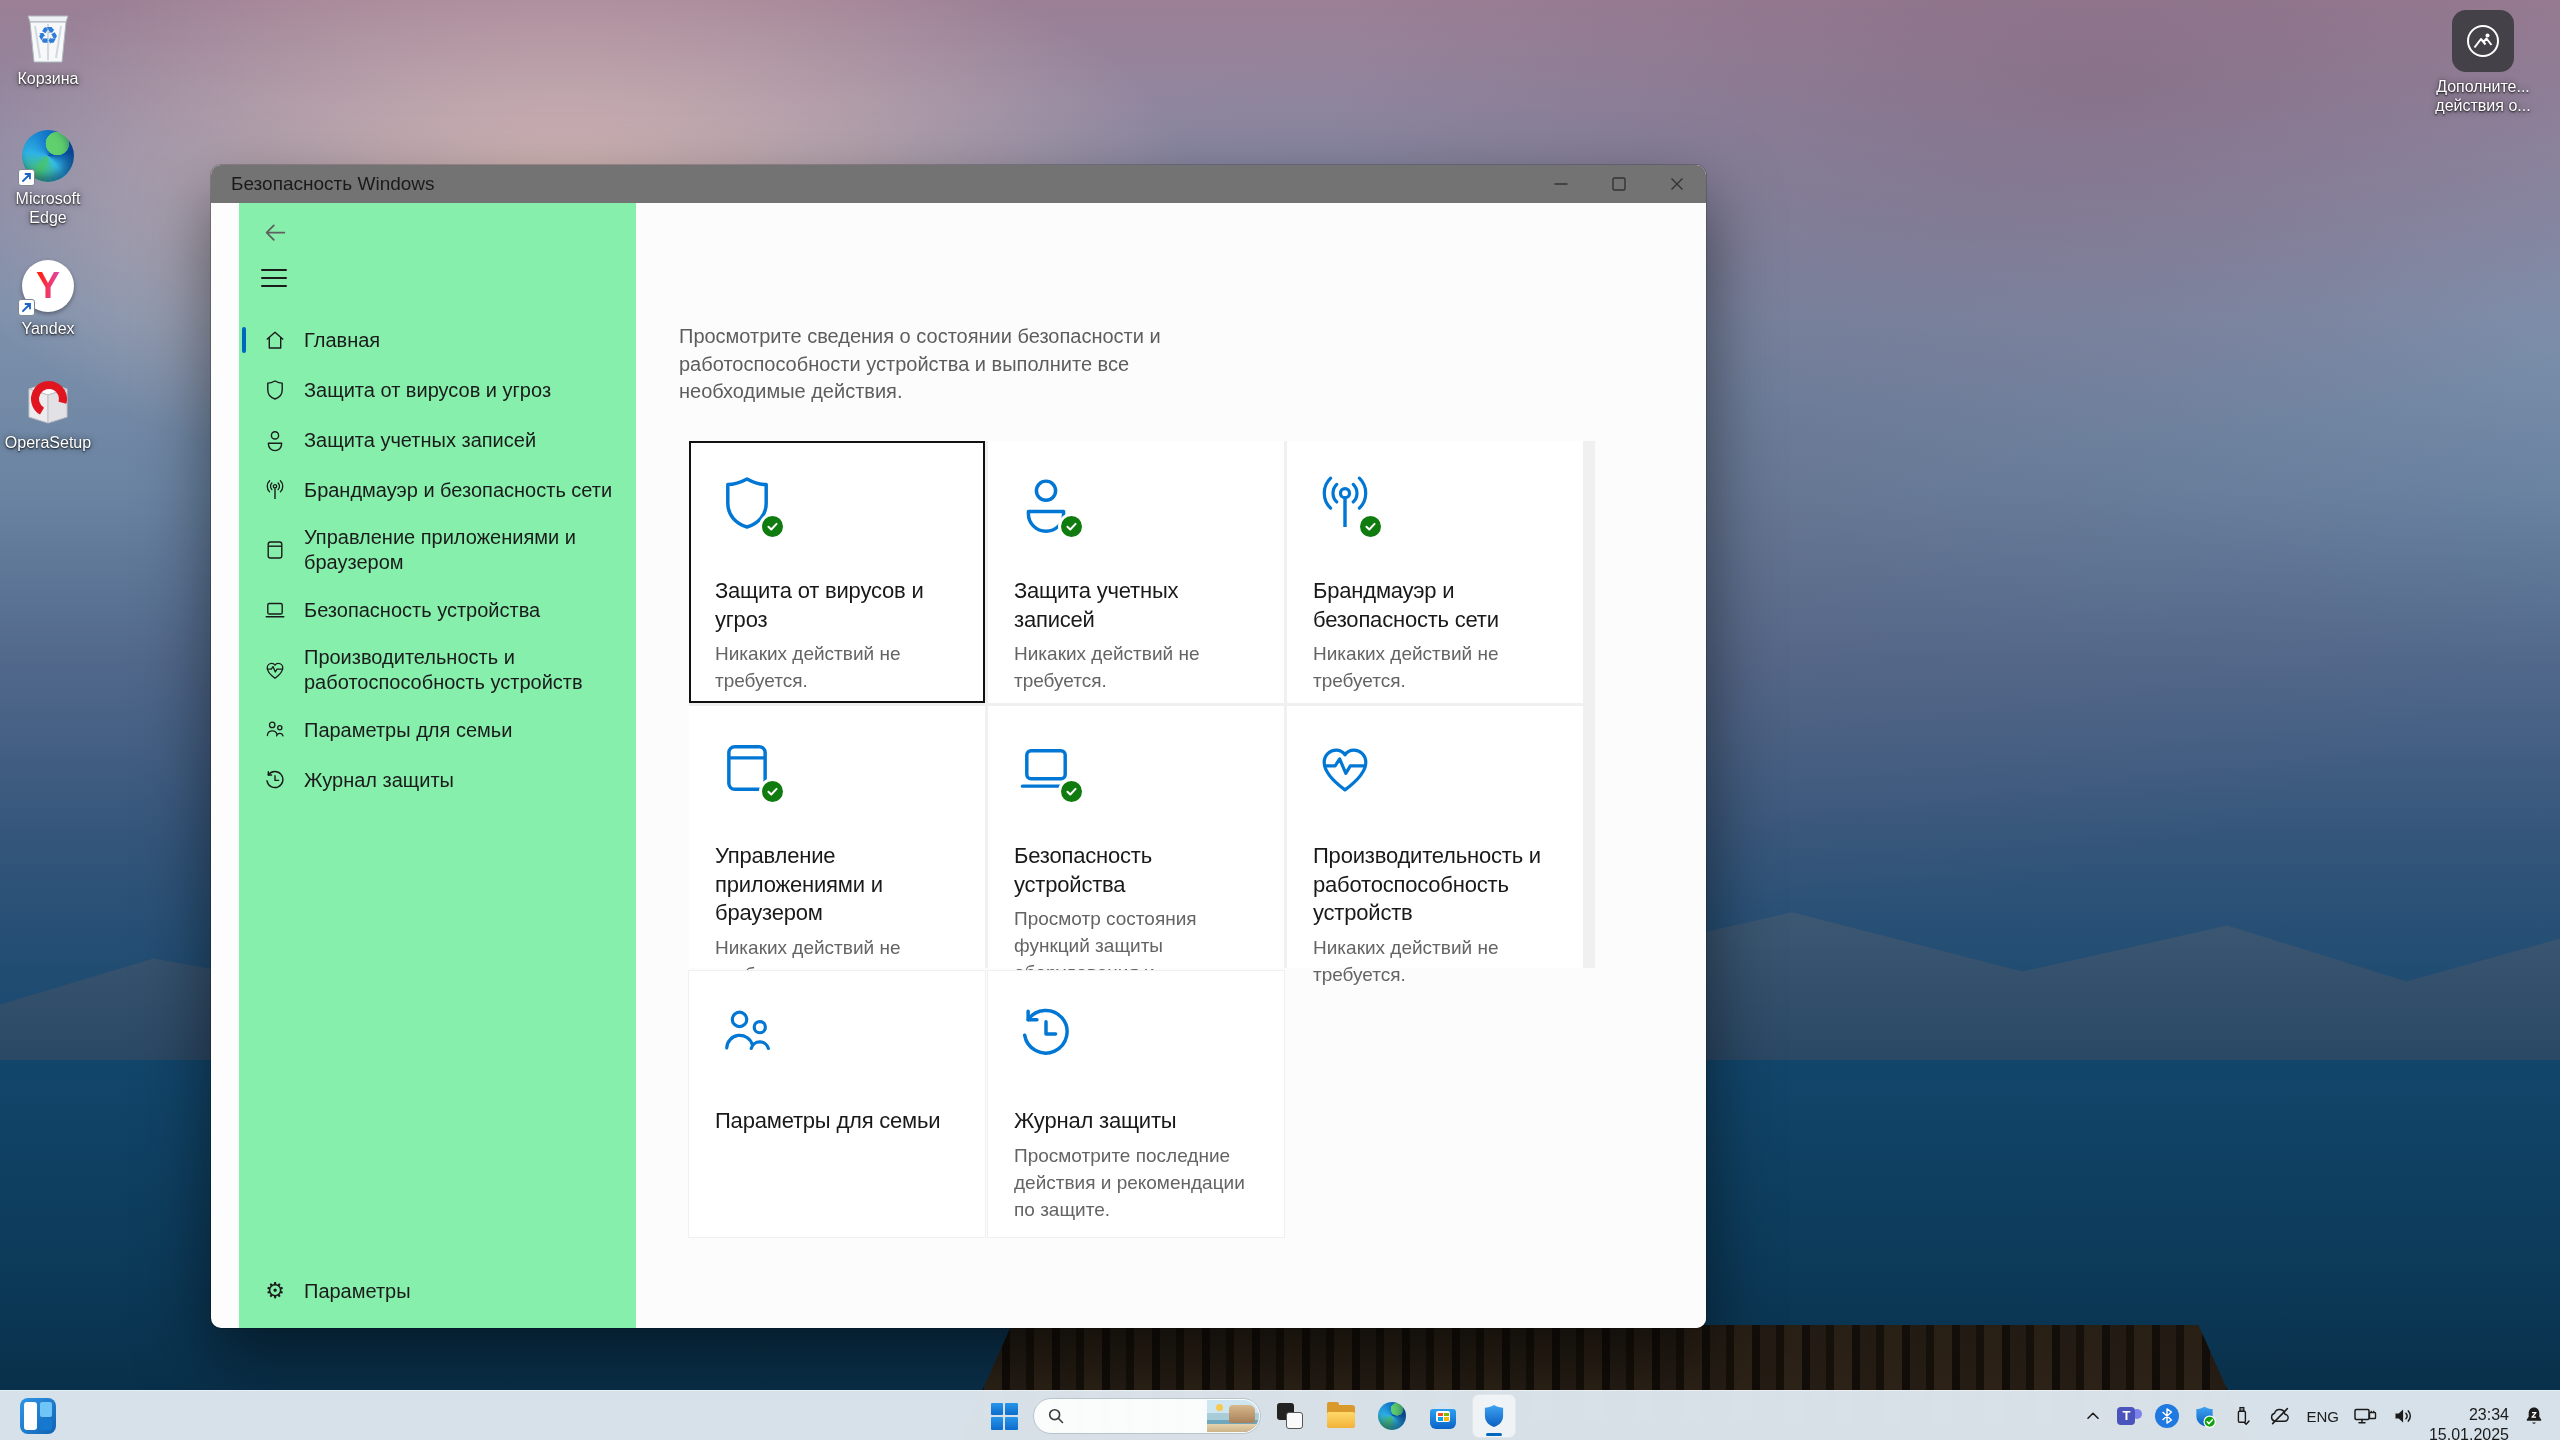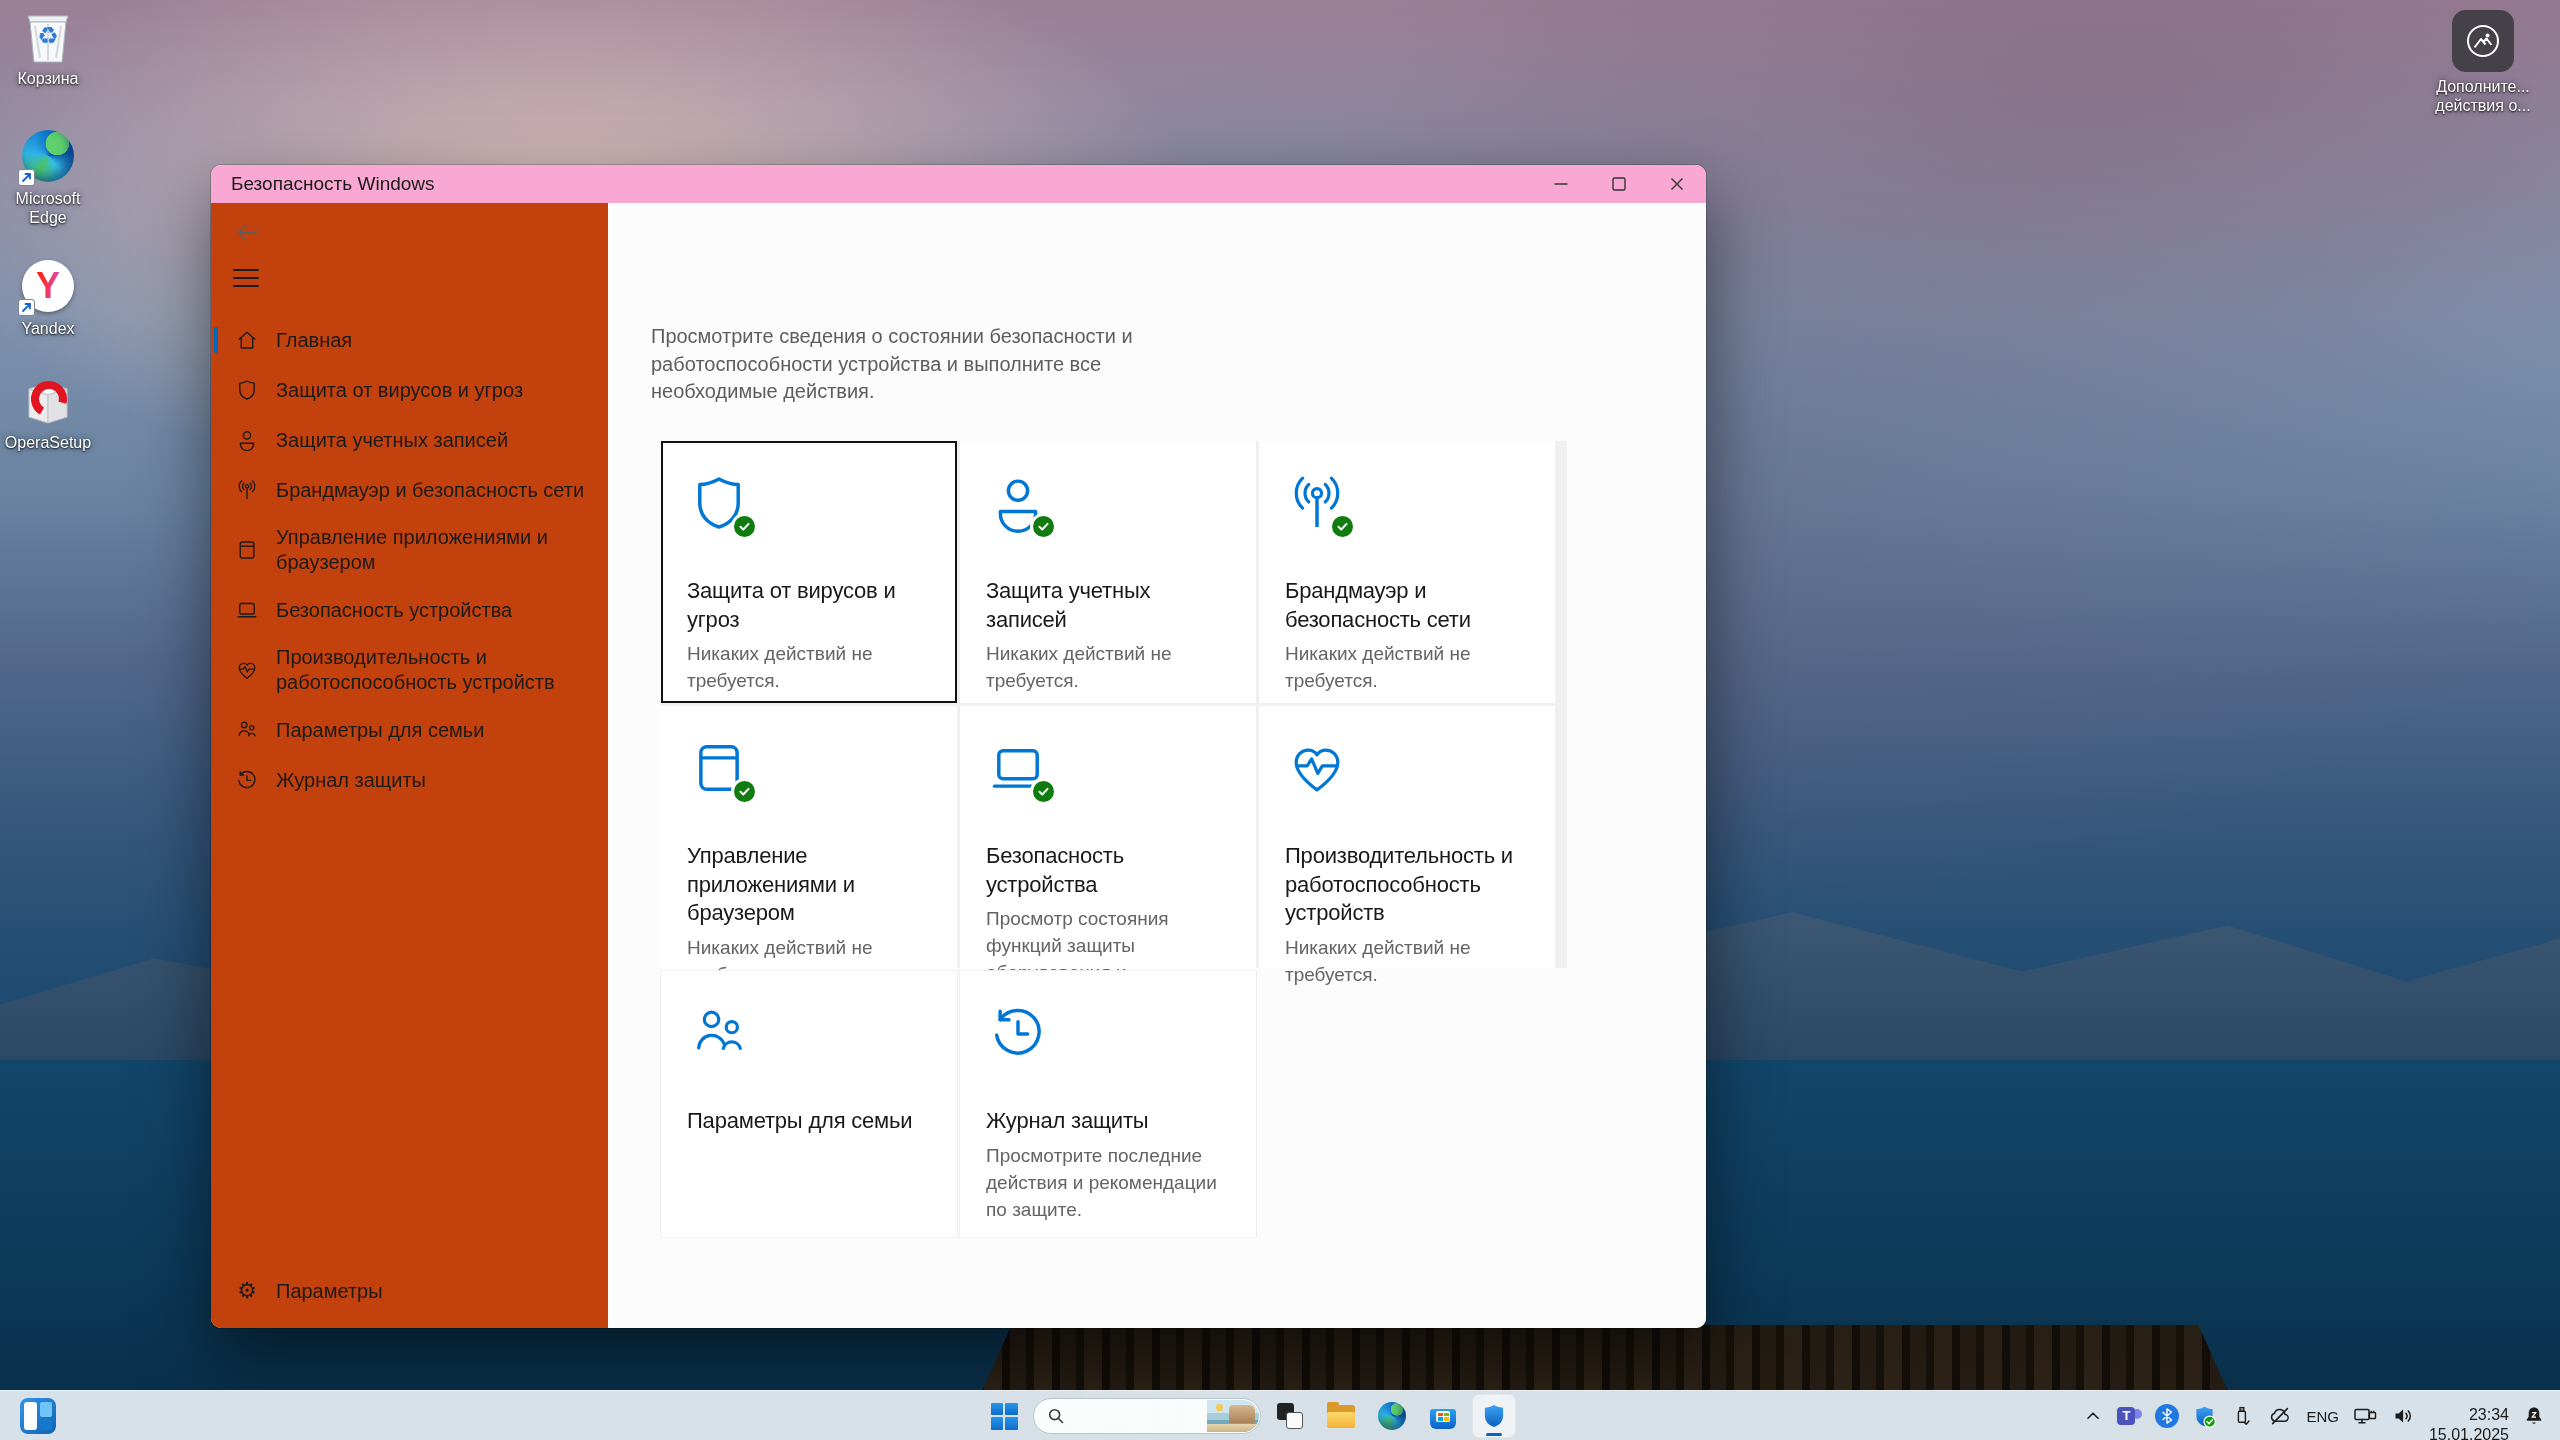--- a/index.html
+++ b/index.html
@@ -46,28 +46,28 @@
     box-shadow:0 2px 4px rgba(0,0,0,.35); }
   .yandex-circle span { font-size:36px; font-weight:bold;
     background:linear-gradient(100deg,#ff2216 20%, #ef3a6a 55%, #d84ccb 85%); -webkit-background-clip:text; background-clip:text; color:transparent; }
   .info-art { width:62px; height:62px; background:rgba(52,52,56,.82); border-radius:14px;
     display:flex; align-items:center; justify-content:center; }
 
   
   .window { position:absolute; left:211px; top:165px; width:1495px; height:1163px; z-index:5;
     background:#fdfdfd; border-radius:10px; overflow:hidden;
     box-shadow:0 30px 70px rgba(0,0,0,.5), 0 0 0 1px rgba(0,0,0,.18); }
-  .titlebar { height:38px; background:#f9a8d4; display:flex; align-items:center; }
+  .titlebar { height:38px; background:#737373; display:flex; align-items:center; }
   .titlebar .wtitle { margin-left:20px; font-size:19px; color:#1a1a1a; }
   .wcontrols { margin-left:auto; display:flex; height:100%; }
   .wbtn { width:58px; height:100%; display:flex; align-items:center; justify-content:center; }
   .winbody { display:flex; height:1125px; }
 
   
-  .sidebar { position:relative; width:397px; background:#c2410c; flex:none; }
+  .sidebar { position:relative; width:397px; background:#86efac; flex:none;margin-left:28px; }
   .back-btn { position:absolute; left:22px; top:16px; width:28px; height:28px; }
   .hamburger { position:absolute; left:22px; top:64px; width:26px; height:22px; display:flex; flex-direction:column; justify-content:space-between; padding:2px 0; }
   .hamburger i { display:block; height:2px; background:#1b1b1b; border-radius:1px; }
   .nav { position:absolute; left:0; top:112px; width:100%; }
   .nav-item { position:relative; display:flex; align-items:center; gap:17px; padding:0 10px 0 24px; min-height:50px; }
   .nav-item.two-line { min-height:70px; }
   .nav-item .nlabel { font-size:20px; color:#1b1b1b; line-height:1.25; }
   .nav-item.selected::before { content:""; position:absolute; left:3px; top:50%; transform:translateY(-50%);
     width:4px; height:26px; border-radius:2px; background:#0067c0; }
   .nav-icon { flex:none; width:24px; height:24px; }

